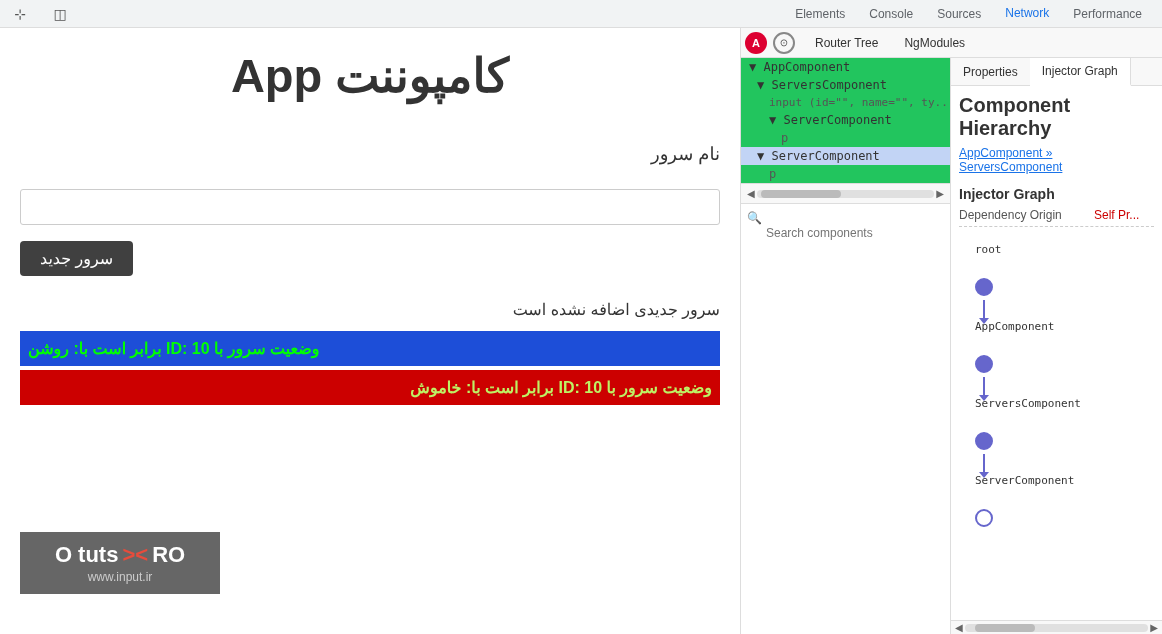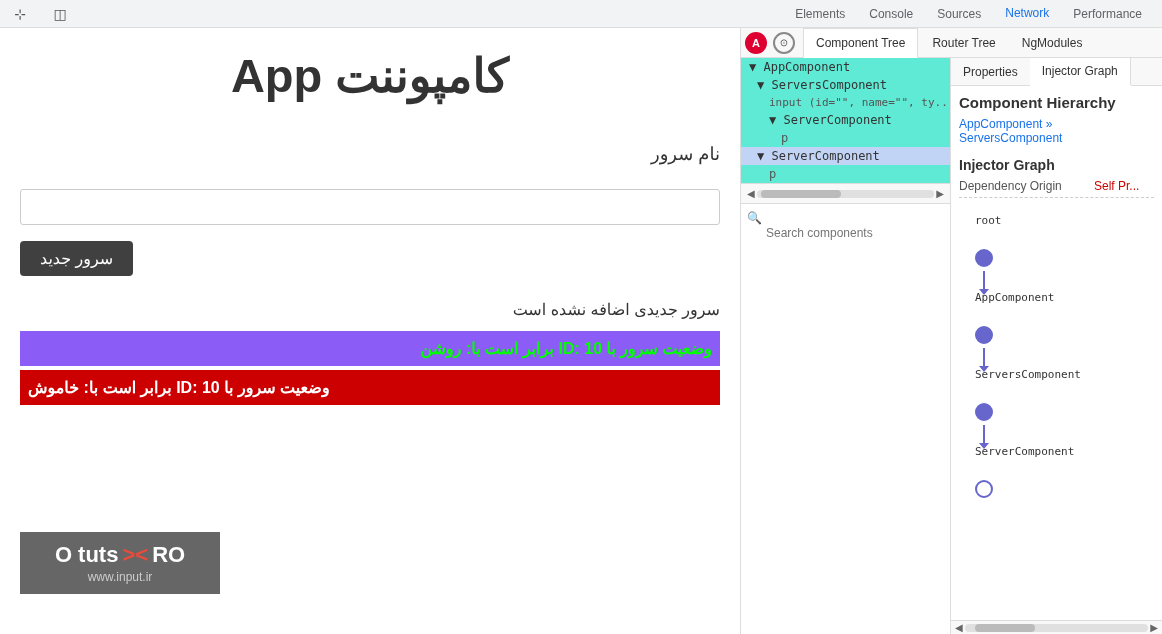--- a/index.html
+++ b/index.html
@@ -96,36 +96,36 @@
     .no-server-added {
       clear: both;
       font-size: 16px;
       color: #333;
       text-align: right;
       margin-bottom: 12px;
       padding-top: 8px;
     }
 
     .status-green {
-      background: #8b5cf6;
+      background: #1d4ed8;
       color: #00ff00;
       font-size: 16px;
       font-weight: bold;
-      text-align: right;
+      text-align: left;
       padding: 8px;
       margin-bottom: 4px;
       direction: rtl;
     }
 
     .status-red {
       background: #cc0000;
-      color: #ffffff;
+      color: #bef264;
       font-size: 16px;
       font-weight: bold;
-      text-align: left;
+      text-align: right;
       padding: 8px;
       direction: rtl;
     }
 
     .logo-area {
       position: absolute;
       bottom: 40px;
       left: 20px;
       background: #666;
       padding: 10px 16px;
@@ -248,21 +248,21 @@
       overflow: hidden;
     }
 
     
     .tree-panel {
       width: 210px;
       border-right: 1px solid #ddd;
       overflow: auto;
       font-size: 12px;
       font-family: monospace;
-      background: #5eead4;
+      background: #22c55e;
       flex-shrink: 0;
     }
 
     .tree-node {
       padding: 2px 4px 2px 8px;
       cursor: pointer;
       white-space: nowrap;
       color: #333;
     }
 
@@ -368,30 +368,31 @@
       border-bottom: 2px solid transparent;
       color: #333;
     }
 
     
     .injector-graph-content {
       padding: 8px;
     }
 
     .comp-hierarchy-title {
-      font-size: 15px;
+      font-size: 20px;
       font-weight: bold;
       color: #333;
       margin-bottom: 6px;
     }
 
     .comp-hierarchy-path {
       font-size: 12px;
       color: #1a73e8;
       margin-bottom: 12px;
+      text-decoration: underline;
     }
 
     .injector-graph-title {
       font-size: 14px;
       font-weight: bold;
       color: #333;
       margin-bottom: 6px;
     }
 
     .injector-cols {
@@ -558,21 +559,20 @@
     </div>
   </div>
 
   <div class="devtools-panel">
 
     <div class="angular-tabs-row">
       <div class="angular-icon" style="background:#dd0031; width:22px; height:22px; border-radius:50%; display:flex; align-items:center; justify-content:center; color:#fff; font-size:11px; font-weight:bold; margin-right:4px; flex-shrink:0;">
         <span>A</span>
       </div>
       <div class="angular-icon-circle" style="border:2px solid #888; border-radius:50%; width:22px; height:22px; display:flex; align-items:center; justify-content:center; font-size:10px; margin-right:6px;">⊙</div>
-      <div class="angular-tab active">Component Tree</div>
       <div class="angular-tab">Router Tree</div>
       <div class="angular-tab">NgModules</div>
     </div>
 
     <div class="devtools-body">
 
       <div class="tree-panel-wrapper">
         <div class="tree-panel">
 
           <div class="tree-node tree-indent-0">

